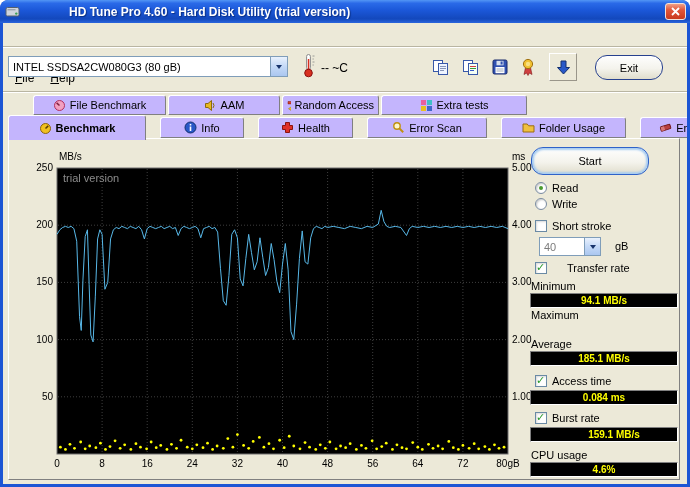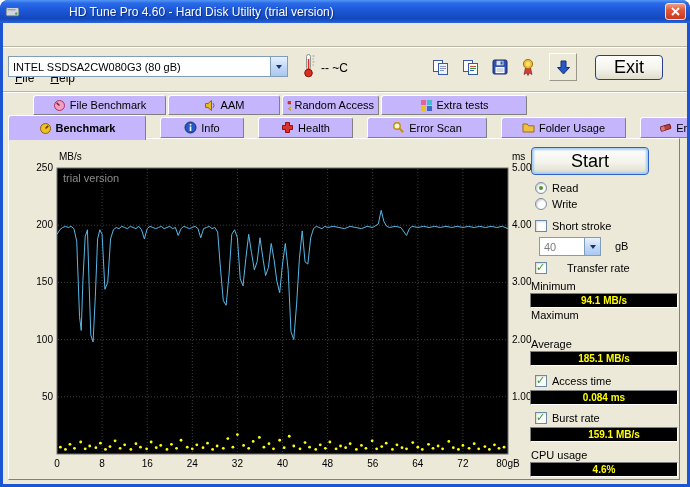--- a/index.html
+++ b/index.html
@@ -5,21 +5,21 @@
   * { box-sizing: border-box; }
   html,body { margin:0; padding:0; background:#fff; }
   body { width:690px; height:487px; font-family:"Liberation Sans","DejaVu Sans",sans-serif; }
   .window { position:relative; width:690px; height:487px; background:#1c55d4; border-radius:8px 8px 0 0; overflow:hidden; }
 
   
   .titlebar { position:absolute; left:0; top:0; width:690px; height:23px;
     background:linear-gradient(180deg,#5396f5 0%,#2a6ae8 14%,#1b57d8 45%,#1348bc 82%,#2a66dd 100%);
     display:flex; align-items:center; padding:0 4px 0 5px; border-radius:8px 8px 0 0; }
   .app-icon { width:16px; height:16px; display:flex; align-items:center; margin-right:4px; }
-  .title-text { color:#fff; font-size:12px; font-weight:normal; text-shadow:1px 1px 1px #0a2f86; flex:1; white-space:nowrap; overflow:hidden;padding-left:44px; }
+  .title-text { color:#fff; font-size:12px; font-weight:bold; text-shadow:1px 1px 1px #0a2f86; flex:1; white-space:nowrap; overflow:hidden;padding-left:44px; }
   .close-btn { width:21px; height:17px; border-radius:3px; border:1px solid #f3e2d9;
     background:linear-gradient(180deg,#f0a088 0%,#e1563a 40%,#c93a1e 80%,#a8InventedNothing 100%);
     background:linear-gradient(180deg,#f0a088 0%,#e1563a 40%,#c93a1e 100%);
     display:flex; align-items:center; justify-content:center; }
 
   
   .client { position:absolute; left:3px; right:3px; top:23px; bottom:3px; background:#ece9d8; overflow:hidden; }
 
   .menubar { position:absolute; left:0; top:0; width:100%; height:22px; display:flex; align-items:center; padding-left:4px; font-size:12px;margin-top:44px; }
   .menu-item { display:inline-block; padding:2px 8px; color:#000; }
@@ -31,21 +31,21 @@
   .combo { position:absolute; left:5px; top:33px; width:280px; height:21px; background:#fff; border:1px solid #7f9db9; display:flex; align-items:center; font-size:11px; }
   .combo-text { flex:1; padding-left:4px; white-space:nowrap; overflow:hidden; }
   .combo-btn { width:17px; height:100%; border-left:1px solid #7f9db9;
     background:linear-gradient(180deg,#e9f1fd,#c4d9f7 50%,#abc7f0); display:flex; align-items:center; justify-content:center; }
   .arr { width:0; height:0; border-left:3.5px solid transparent; border-right:3.5px solid transparent; border-top:4px solid #17336b; }
   .thermo { position:absolute; left:300px; top:30px; }
   .temp-text { position:absolute; left:318px; top:38px; font-size:12px; color:#000; }
   .toolbtn { position:absolute; top:31px; width:26px; height:26px; display:flex; align-items:center; justify-content:center; }
   #btn-copy { left:424px; } #btn-copy2 { left:454px; } #btn-save { left:484px; } #btn-award { left:512px; }
   #btn-capture { left:546px; width:28px; height:28px; top:30px; background:#ece9d8; border:1px solid; border-color:#fff #9a968a #9a968a #fff; }
-  .xpbtn { border:1px solid #27418f; border-radius:4px; background:linear-gradient(180deg,#fefefe,#f4f3ec 55%,#e0ddcc); font-size:18px; color:#000; display:flex; align-items:center; justify-content:center; cursor:default; }
+  .xpbtn { border:1px solid #27418f; border-radius:12px; background:linear-gradient(180deg,#fefefe,#f4f3ec 55%,#e0ddcc); font-size:11px; color:#000; display:flex; align-items:center; justify-content:center; cursor:default; }
   .exit-btn { position:absolute; left:592px; top:32px; width:68px; height:25px; }
 
   
   .tabs-row1 { position:absolute; left:30px; top:72px; height:20px; display:flex; gap:2px; z-index:1; }
   .tabs-row2 { position:absolute; left:5px; top:94px; height:21px; display:flex; gap:14px; z-index:2; }
   .tab { height:100%; display:flex; align-items:center; justify-content:center; gap:4px; padding:0 4px; background:#c4b5fd;
     border:1px solid; border-color:#fff #808080 #808080 #fff; border-radius:3px 3px 0 0; font-size:11px; white-space:nowrap; }
   .tabs-row1 .tab:nth-child(1){width:133px} .tabs-row1 .tab:nth-child(2){width:112px}
   .tabs-row1 .tab:nth-child(3){width:97px}  .tabs-row1 .tab:nth-child(4){width:146px}
   .tabs-row1 .tab:nth-child(5){width:110px}

